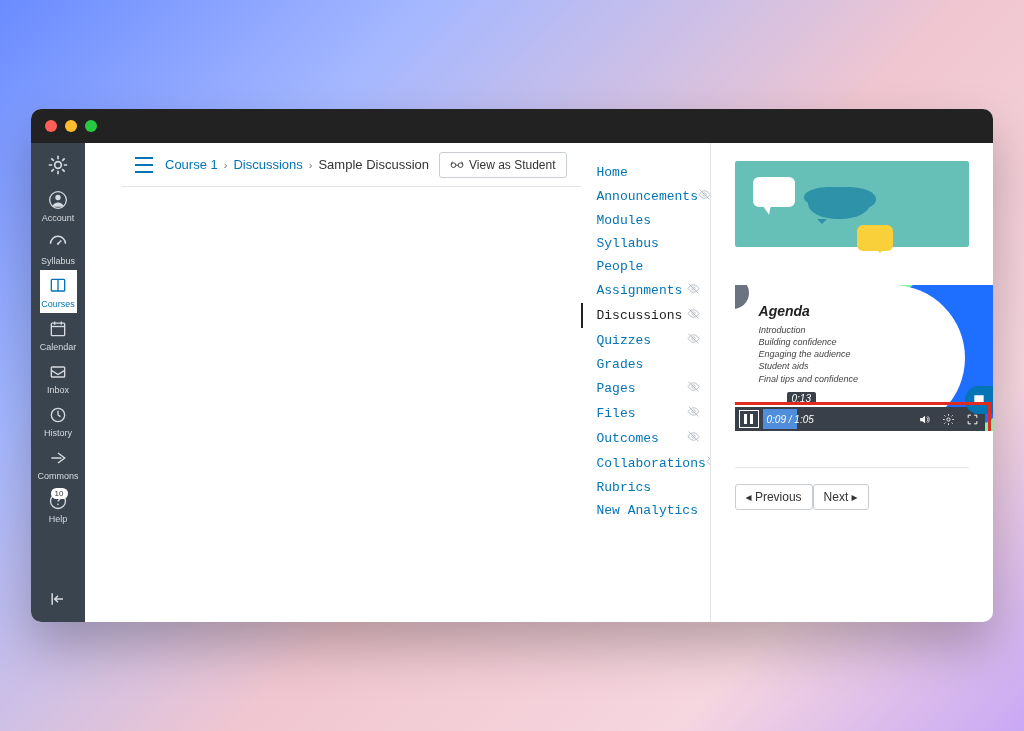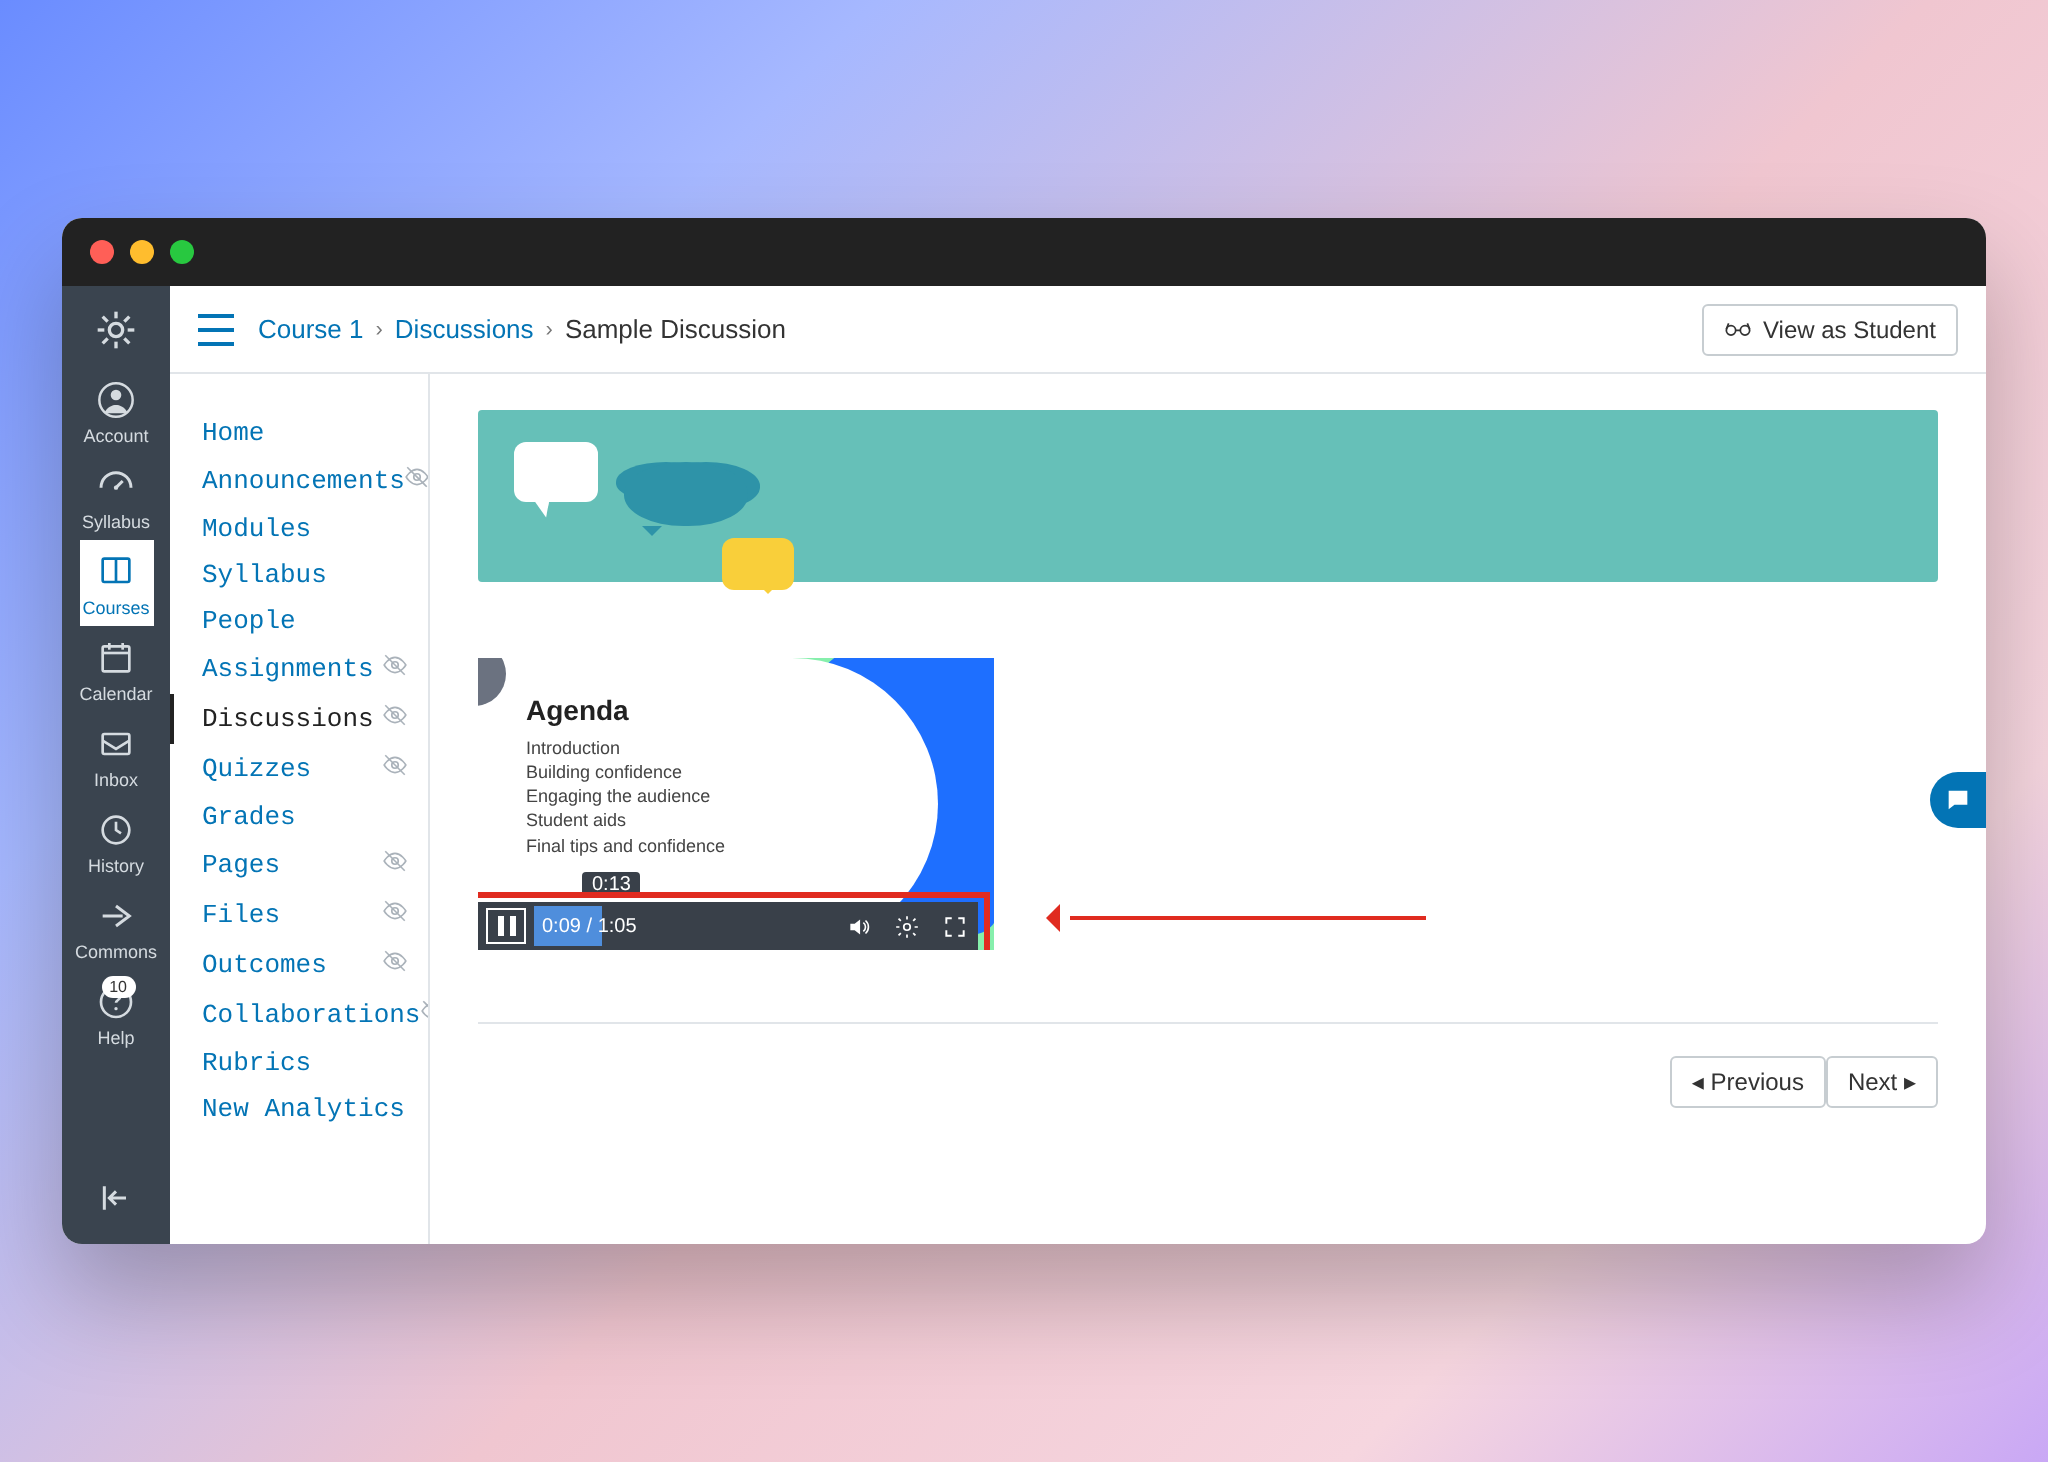--- a/index.html
+++ b/index.html
@@ -42,21 +42,21 @@
   .gn-item .ico { width: 22px; height: 22px; display: flex; align-items: center; justify-content: center; }
   .gn-item .ico svg { width: 20px; height: 20px; fill: #d5dbe0; }
   .gn-item.active .ico svg { fill: #0374b5; }
   .gn-logo { margin-bottom: 4px; }
   .gn-badge {
     position: absolute; top: 3px; right: 9px;
     background: #fff; color: #333; border-radius: 8px;
     font-size: 8px; padding: 0 4px; line-height: 11px;
   }
   .gn-collapse { margin-top: auto; margin-bottom: 8px; }
-  .content-area { flex: 1; display: flex; flex-direction: column; overflow: hidden; }
+  .content-area { flex: 1; display: flex; flex-direction: row; overflow: hidden; padding-left: 36px; }
   .header-row {
     height: 44px; border-bottom: 1px solid #e1e5e9;
     display: flex; align-items: center; padding: 0 14px;
     gap: 10px;
   }
   .hamburger { width: 20px; height: 16px; display: flex; flex-direction: column; justify-content: space-between; }
   .hamburger span { height: 2px; background: #0374b5; width: 18px; }
   .breadcrumbs { display: flex; align-items: center; gap: 6px; font-size: 13px; }
   .bc-link { color: #0374b5; }
   .bc-sep { color: #777; font-size: 11px; }
@@ -112,21 +112,21 @@
   .bubble-yellow {
     position: absolute; left: 122px; top: 64px; width: 36px; height: 26px;
     background: #f9cf3a; border-radius: 6px;
   }
   .bubble-yellow::after {
     content: ""; position: absolute; left: 18px; bottom: -7px;
     border: 5px solid transparent; border-top-color: #f9cf3a;
   }
   .video-embed {
     width: 258px; height: 146px; background: #86efac; position: relative;
-    border: none; overflow: hidden;
+    border: none; overflow: hidden; font-style: italic;
   }
   .ve-bg-grey { position:absolute; left:-18px; top:-8px; width:32px; height:32px; background:#6b7280; border-radius:50%; }
   .ve-bg-blue { position:absolute; right:-2px; top:-10px; width:108px; height:148px; background:#1e6fff; border-radius: 62px 14px 14px 70px / 80px 14px 14px 90px; }
   .ve-bg-white { position:absolute; left:0; top:0; width:230px; height:146px; background:#fff; border-radius: 0 120px 120px 0; }
   .ve-text { position:absolute; left:24px; top:18px; color:#222; }
   .ve-title { font-weight: 800; font-size: 14px; margin-bottom: 5px; }
   .ve-line { font-size: 9px; line-height: 1.35; color: #444; }
   .redbox {
     position:absolute; left:-4px; bottom: -5px; width: 260px; height: 34px;
     border: 3px solid #e02b20; pointer-events: none; z-index: 5;
@@ -150,21 +150,21 @@
   }
   .pb-right { margin-left:auto; display:flex; }
   .arrow-annot {
     position:absolute; left: 284px; top: 105px; width: 190px; height: 8px;
     pointer-events:none;
   }
   .arrow-line { position:absolute; left:12px; right:0; top: 3px; height:2px; background:#e02b20; }
   .arrow-head { position:absolute; left:0; top:-3px; border:7px solid transparent; border-right-color:#e02b20; border-left-width:0; }
   .video-region { position: relative; margin-left: 0; width: 500px; }
   .divider { border-top: 1px solid #e1e5e9; margin: 36px 0 16px 0; }
-  .pager { display:flex; justify-content:flex-end; }
+  .pager { display:flex; justify-content:flex-start; }
   .pager-btn { border:1px solid #c7cdd1; background:#fff; color:#333; font-size:12px; padding:5px 10px; border-radius:3px; }
   .help-bubble {
     position:absolute; right:0; top: 243px;
     width: 28px; height: 28px; background:#0374b5; border-radius: 14px 0 0 14px;
     display:flex; align-items:center; justify-content:center;
   }
   .help-bubble svg { width:14px; height:14px; fill:#fff; }
 </style>
 </head>
 <body>

